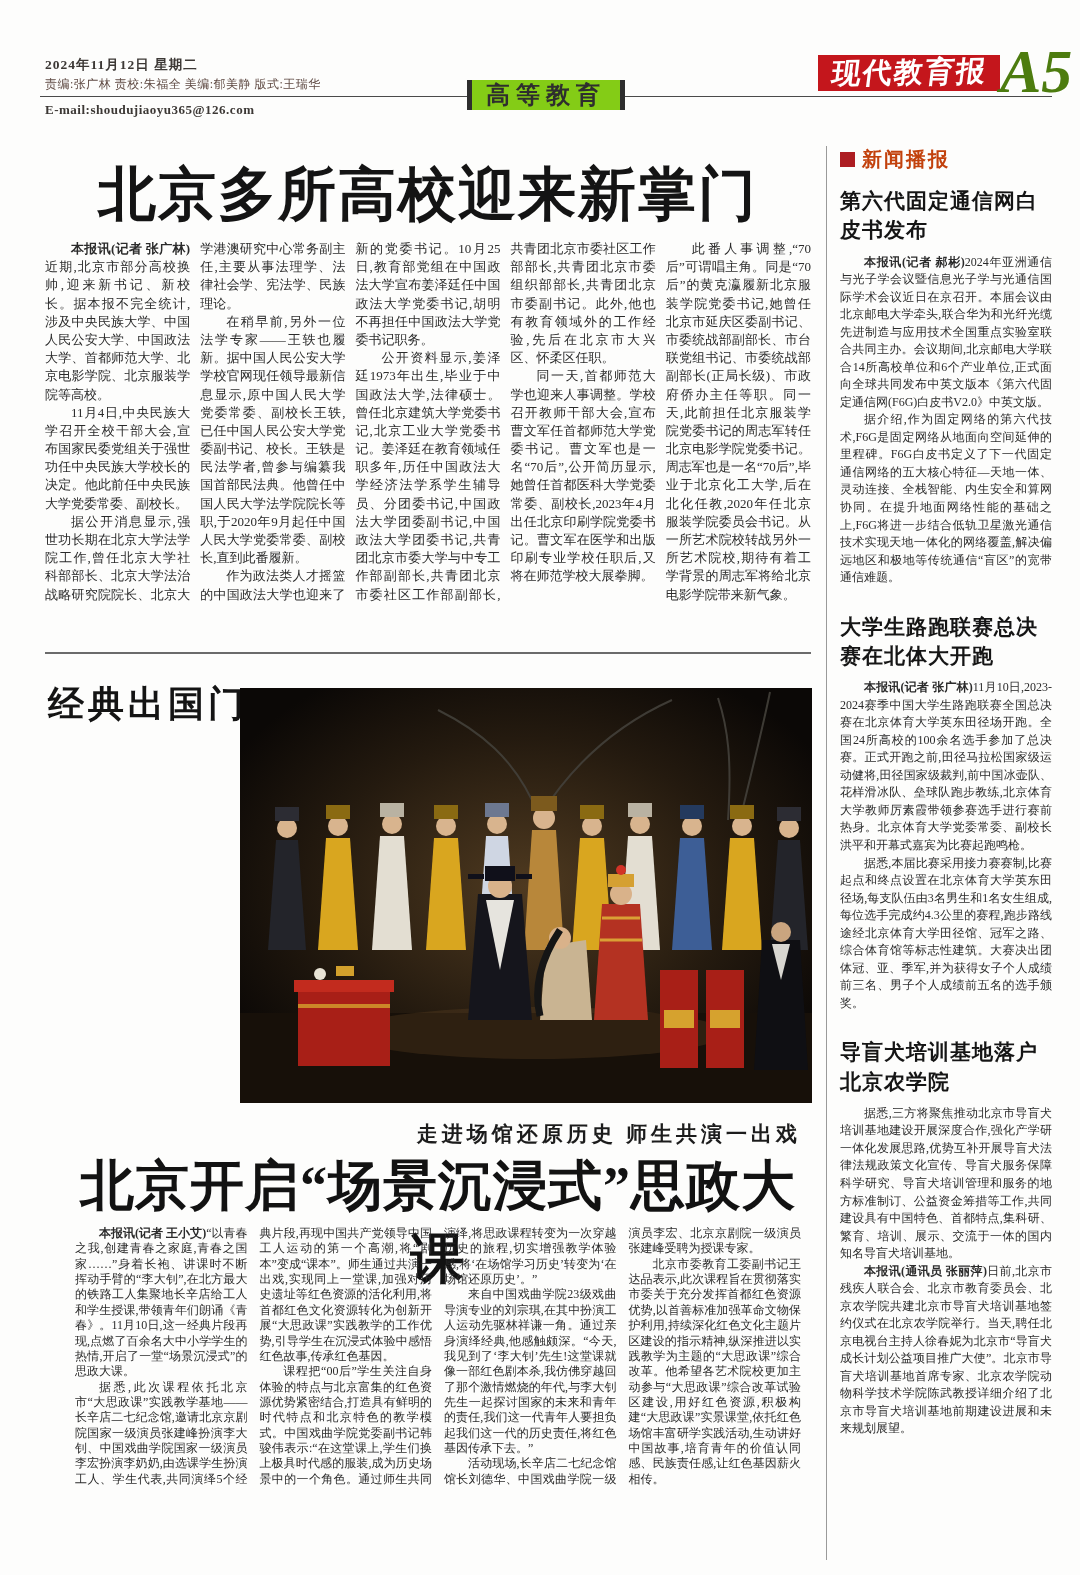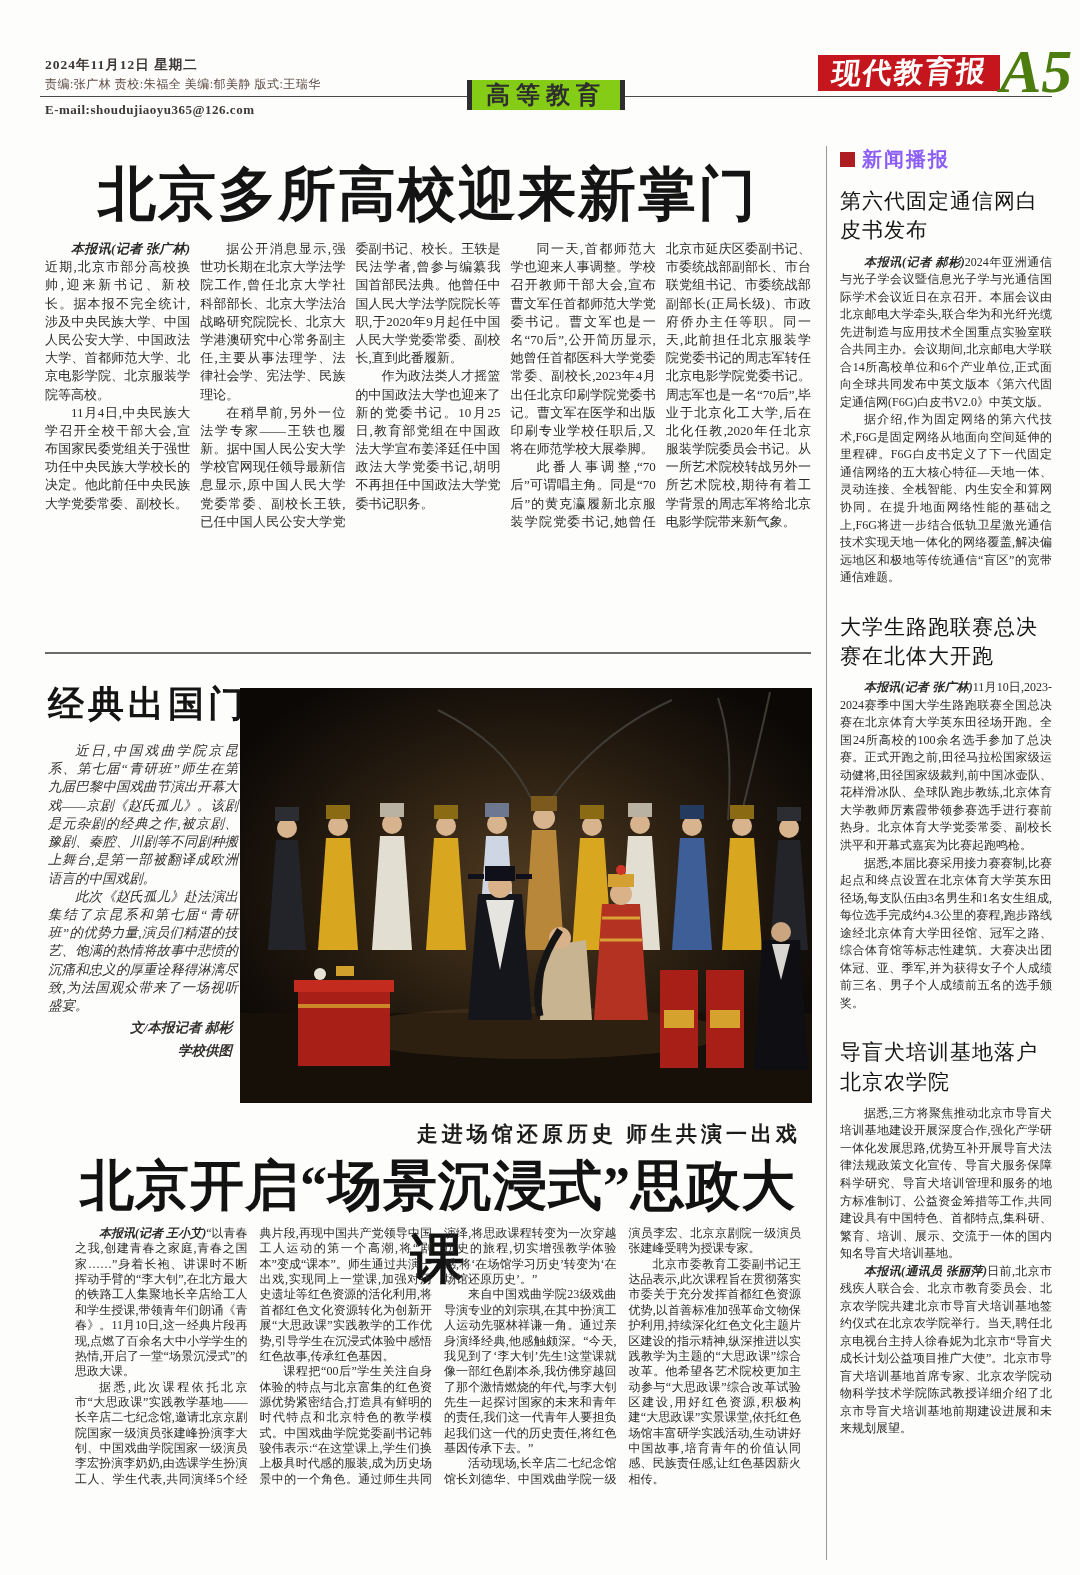--- a/index.html
+++ b/index.html
@@ -16,42 +16,42 @@
   .brand-box{position:absolute;left:818px;top:55px;width:182px;height:36px;background:#c4161c;
              display:flex;align-items:center;justify-content:center;}
   .brand-box span{color:#fff;font-weight:bold;font-size:29px;letter-spacing:2px;transform:skewX(-8deg) rotate(-1deg);}
   .page-no{position:absolute;left:1000px;top:36px;font-size:62px;font-weight:bold;font-style:italic;color:#4d7c0f;}
   
   .main-headline{position:absolute;left:45px;top:156px;width:766px;text-align:center;
                  font-size:58px;font-weight:bold;color:#141414;letter-spacing:2px;}
   .main-body{position:absolute;left:45px;top:240px;width:766px;height:404px;
              column-count:5;column-gap:10px;font-size:13px;line-height:1.4;text-align:justify;overflow:hidden;}
   p.para{margin:0;text-indent:2em;}
-  .lead{font-weight:bold;font-style:italic;}
+  .lead{font-weight:bold;}
   .rule-mid{position:absolute;left:45px;top:652px;width:766px;border-top:2px solid #6b6b6b;}
   
   .classic-title{position:absolute;left:48px;top:680px;font-size:36px;font-weight:bold;color:#141414;letter-spacing:4px;}
   .classic-body{position:absolute;left:48px;top:742px;width:190px;font-size:13.5px;line-height:1.35;
                 font-style:italic;text-align:justify;color:#33302d;}
   .classic-byline{margin:4px 6px 0 0;text-align:right;font-weight:bold;font-size:13.5px;font-style:italic;}
   
   .photo{position:absolute;left:240px;top:688px;width:572px;height:415px;background:#0b0806;}
   
   .kicker{position:absolute;left:75px;top:1120px;width:726px;text-align:right;
           font-size:21px;font-weight:bold;color:#1c1c1c;letter-spacing:4px;}
   .bottom-headline{position:absolute;left:75px;top:1150px;width:726px;text-align:center;
                    font-size:54px;font-weight:bold;color:#121212;letter-spacing:1px;}
   .bottom-body{position:absolute;left:75px;top:1226px;width:726px;height:342px;
                column-count:4;column-gap:12px;font-size:12px;line-height:1.28;text-align:justify;overflow:hidden;}
   
   .sidebar-rule{position:absolute;left:826px;top:146px;height:1414px;border-left:1px solid #9a9a9a;}
   .sidebar{position:absolute;left:840px;top:146px;width:212px;}
-  .news-label{display:flex;align-items:center;font-size:20px;font-weight:bold;color:#8b5cf6;letter-spacing:2px;}
+  .news-label{display:flex;align-items:center;font-size:20px;font-weight:bold;color:#c2410c;letter-spacing:2px;}
   .red-square{width:15px;height:15px;background:#ad1d22;margin-right:7px;}
-  .sb-title{margin:14px 0 8px 0;font-size:21px;font-weight:normal;line-height:1.4;color:#151515;letter-spacing:1px;}
+  .sb-title{margin:14px 0 8px 0;font-size:21px;font-weight:bold;line-height:1.4;color:#151515;letter-spacing:1px;}
   .sb-title.gap{margin-top:26px;}
   .sidebar p.para{font-size:12px;line-height:1.46;text-align:justify;}
 </style>
 </head>
 <body>
 
 <div class="page">
 
   <div class="date-line">2024年11月12日  星期二</div>
   <div class="credits-line">责编:张广林 责校:朱福全 美编:郁美静  版式:王瑞华</div>
@@ -63,32 +63,27 @@
   </div>
   <div class="page-no">A5</div>
 
   <div class="main-headline">北京多所高校迎来新掌门</div>
   <div class="main-body">
     <p class="para"><span class="lead">本报讯(记者 张广林)</span><span>近期,北京市部分高校换帅,迎来新书记、新校长。据本报不完全统计,涉及中央民族大学、中国人民公安大学、中国政法大学、首都师范大学、北京电影学院、北京服装学院等高校。</span></p>
     <p class="para">11月4日,中央民族大学召开全校干部大会,宣布国家民委党组关于强世功任中央民族大学校长的决定。他此前任中央民族大学党委常委、副校长。</p>
     <p class="para">据公开消息显示,强世功长期在北京大学法学院工作,曾任北京大学社科部部长、北京大学法治战略研究院院长、北京大学港澳研究中心常务副主任,主要从事法理学、法律社会学、宪法学、民族理论。</p>
     <p class="para">在稍早前,另外一位法学专家——王轶也履新。据中国人民公安大学学校官网现任领导最新信息显示,原中国人民大学党委常委、副校长王轶,已任中国人民公安大学党委副书记、校长。王轶是民法学者,曾参与编纂我国首部民法典。他曾任中国人民大学法学院院长等职,于2020年9月起任中国人民大学党委常委、副校长,直到此番履新。</p>
     <p class="para">作为政法类人才摇篮的中国政法大学也迎来了新的党委书记。10月25日,教育部党组在中国政法大学宣布姜泽廷任中国政法大学党委书记,胡明不再担任中国政法大学党委书记职务。</p>
+    <p class="para">公开资料显示,姜泽廷1973年出生,毕业于中国政法大学,法律硕士。曾任北京建筑大学党委书记,北京工业大学党委书记。姜泽廷在教育领域任职多年,历任中国政法大学经济法学系学生辅导员、分团委书记,中国政法大学团委副书记,中国政法大学团委书记,共青团北京市委大学与中专工作部副部长,共青团北京市委社区工作部副部长,共青团北京市委社区工作部部长,共青团北京市委组织部部长,共青团北京市委副书记。此外,他也有教育领域外的工作经验,先后在北京市大兴区、怀柔区任职。</p>
     <p class="para">同一天,首都师范大学也迎来人事调整。学校召开教师干部大会,宣布曹文军任首都师范大学党委书记。曹文军也是一名“70后”,公开简历显示,她曾任首都医科大学党委常委、副校长,2023年4月出任北京印刷学院党委书记。曹文军在医学和出版印刷专业学校任职后,又将在师范学校大展拳脚。</p>
     <p class="para">此番人事调整,“70后”可谓唱主角。同是“70后”的黄克瀛履新北京服装学院党委书记,她曾任北京市延庆区委副书记、市委统战部副部长、市台联党组书记、市委统战部副部长(正局长级)、市政府侨办主任等职。同一天,此前担任北京服装学院党委书记的周志军转任北京电影学院党委书记。周志军也是一名“70后”,毕业于北京化工大学,后在北化任教,2020年任北京服装学院委员会书记。从一所艺术院校转战另外一所艺术院校,期待有着工学背景的周志军将给北京电影学院带来新气象。</p>
   </div>
   <div class="rule-mid"></div>
 
   <div class="classic-title">经典出国门</div>
-  <div class="classic-body">
-    <p class="para">近日,中国戏曲学院京昆系、第七届“青研班”师生在第九届巴黎中国戏曲节演出开幕大戏——京剧《赵氏孤儿》。该剧是元杂剧的经典之作,被京剧、豫剧、秦腔、川剧等不同剧种搬上舞台,是第一部被翻译成欧洲语言的中国戏剧。</p>
-    <p class="para">此次《赵氏孤儿》赴法演出集结了京昆系和第七届“青研班”的优势力量,演员们精湛的技艺、饱满的热情将故事中悲愤的沉痛和忠义的厚重诠释得淋漓尽致,为法国观众带来了一场视听盛宴。</p>
-    <div class="classic-byline">文/本报记者 郝彬</div>
-    <div class="classic-byline">学校供图</div>
-  </div>
 
   <svg class="photo" viewBox="0 0 572 415" xmlns="http://www.w3.org/2000/svg">
     <defs>
       <radialGradient id="glow" cx="50%" cy="48%" r="60%">
         <stop offset="0%" stop-color="#4f3a20"></stop>
           <stop offset="60%" stop-color="#241a0f"></stop>
           <stop offset="100%" stop-color="#0b0806"></stop>
       </radialGradient>
     </defs>
     <rect width="572" height="415" fill="url(#glow)"></rect>

